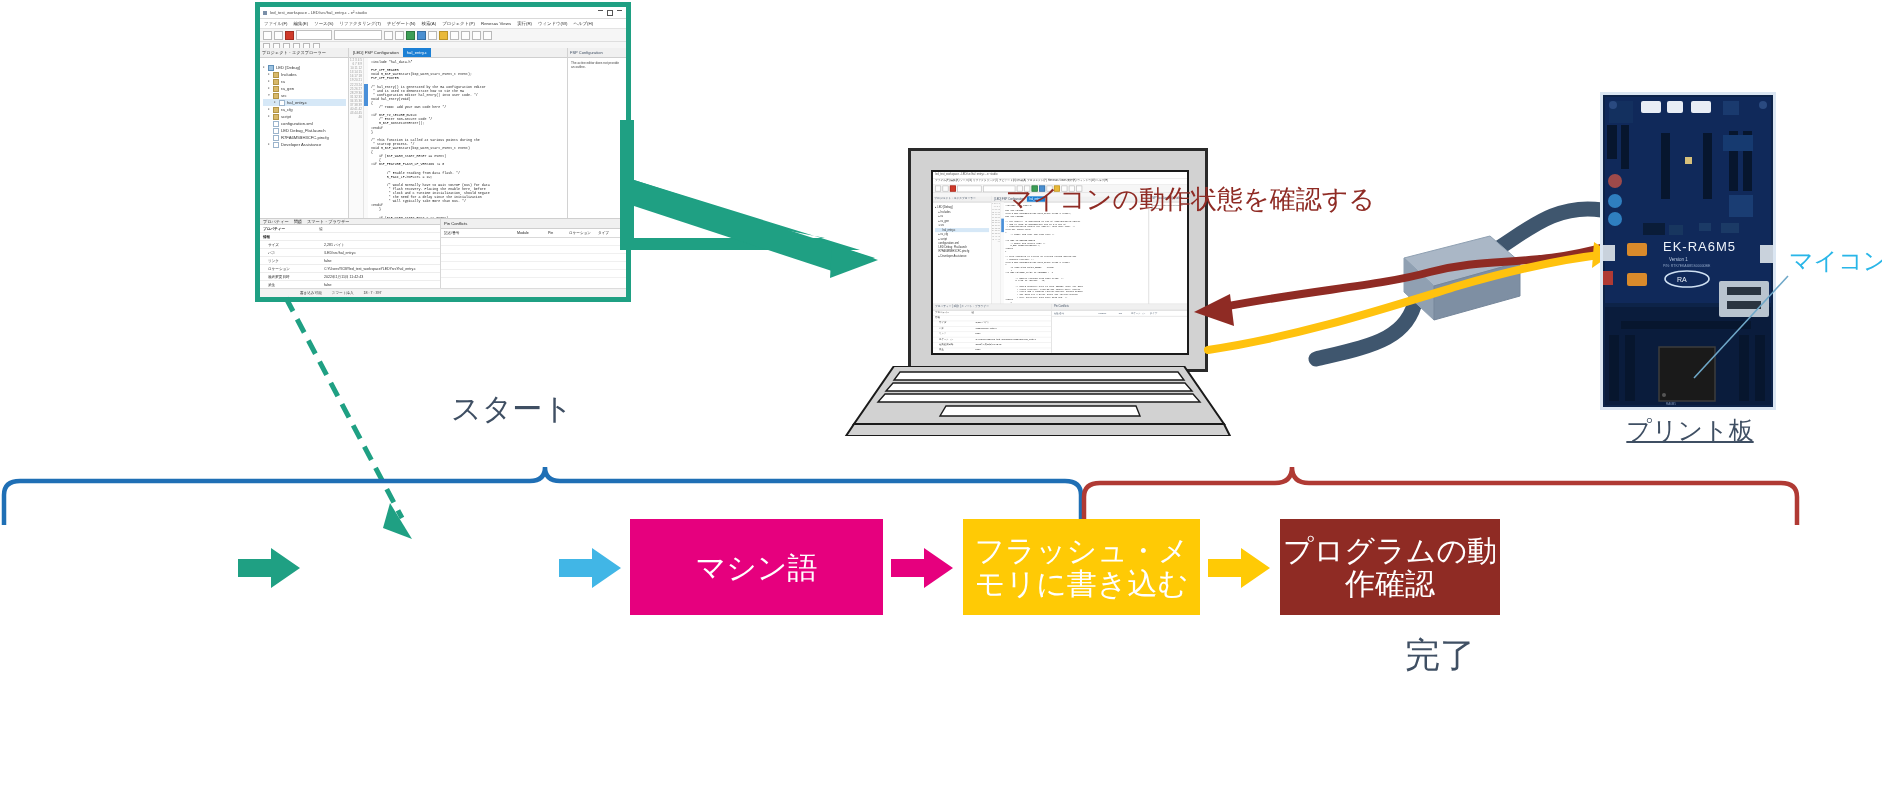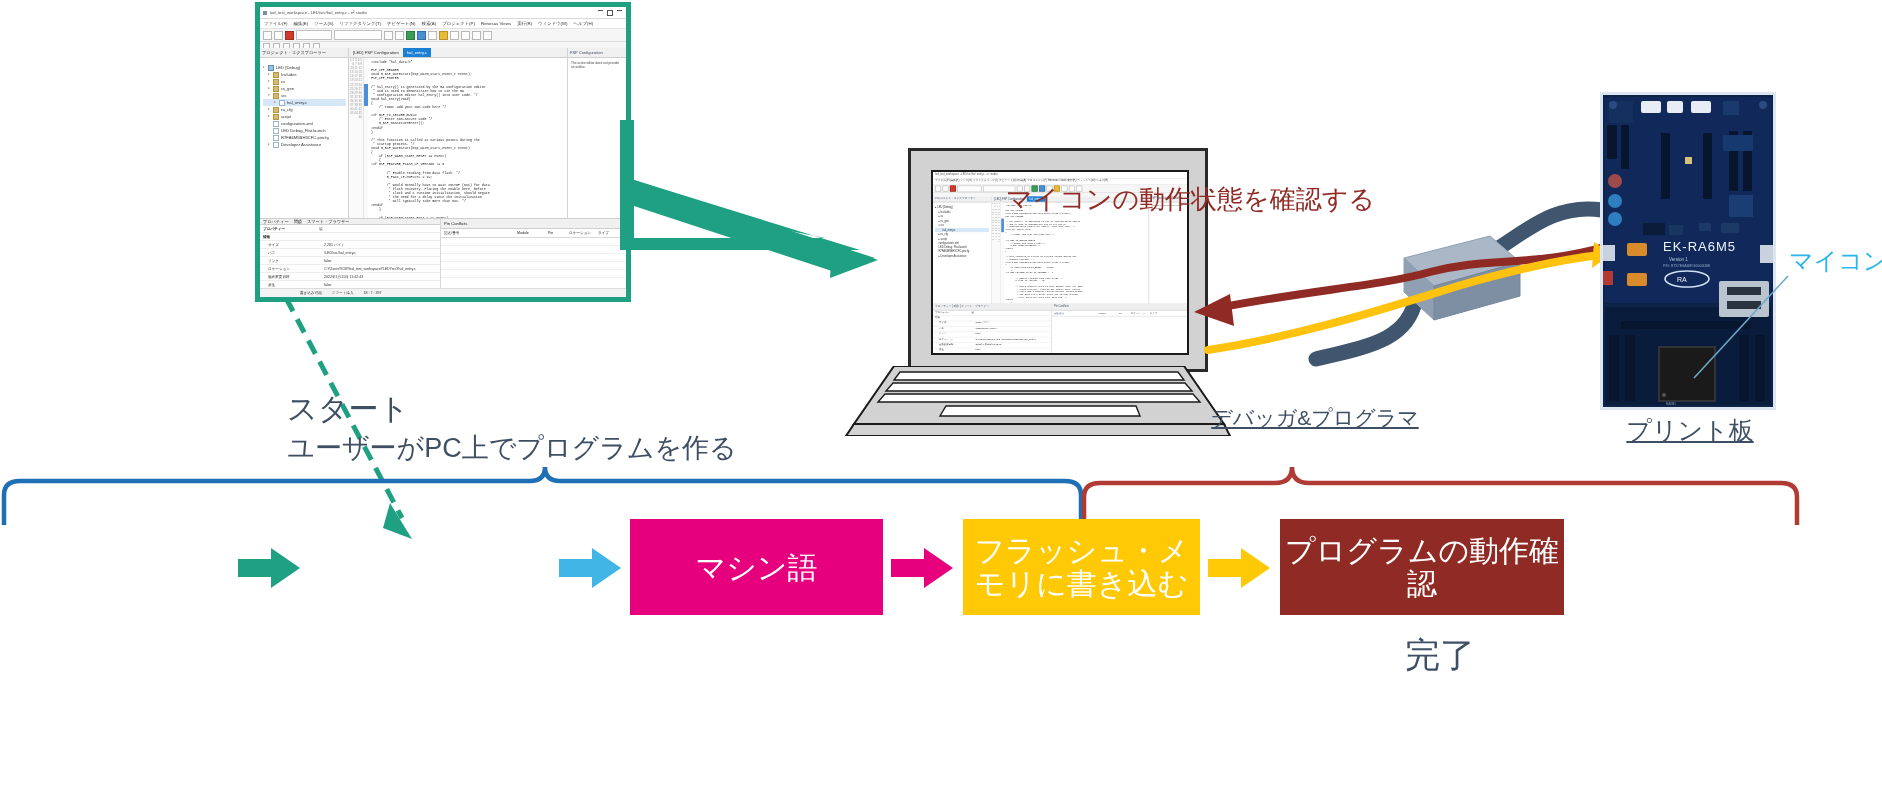--- a/index.html
+++ b/index.html
@@ -118,38 +118,38 @@
   
   #debug-svg{left:1190px;top:150px;width:420px;height:270px;}
 
   
   #board{left:1600px;top:92px;width:176px;height:318px;
          background:#0b1f3f;border:3px solid #dbe6f2;box-sizing:border-box;overflow:hidden;}
 
   
   .lbl{position:absolute;white-space:nowrap;}
   .lbl.under{text-decoration:underline;}
-  #lbl-start{left:287px;top:389px;width:450px;text-align:left;font-size:30px;color:#3f4f63;}
+  #lbl-start{left:287px;top:389px;width:450px;text-align:center;font-size:30px;color:#3f4f63;}
   #lbl-start-sub{left:287px;top:430px;width:450px;text-align:center;font-size:27px;color:#3f4f63;}
   #lbl-pasokon{left:940px;top:414px;width:240px;text-align:center;font-size:25px;color:#3f4f63;}
   #lbl-debugger{left:1170px;top:404px;width:290px;text-align:center;font-size:21px;color:#3f4f63;}
   #lbl-board{left:1598px;top:414px;width:184px;text-align:center;font-size:25px;color:#3f4f63;}
   #lbl-check{left:1006px;top:182px;font-size:26px;color:#8f2b24;}
   #lbl-write{left:1303px;top:405px;font-size:26px;color:#5b6a82;}
   #lbl-micon{left:1789px;top:245px;font-size:24px;color:#29b6e8;}
   #lbl-kanryo{left:1310px;top:632px;width:260px;text-align:center;font-size:35px;color:#3f4f63;}
 
   
   .fbox{position:absolute;display:flex;align-items:center;justify-content:center;
         text-align:center;color:#fff;line-height:1.1;}
   #fbox-0{left:9px;top:519px;width:221px;height:96px;background:#1fa083;font-size:30px;}
   #fbox-1{left:310px;top:519px;width:241px;height:96px;background:#41b6e6;font-size:30px;}
   #fbox-2{left:630px;top:519px;width:253px;height:96px;background:#e6007e;font-size:30px;}
   #fbox-3{left:963px;top:519px;width:237px;height:96px;background:#ffca05;font-size:30px;}
-  #fbox-4{left:1280px;top:519px;width:284px;height:96px;background:#8f2b24;font-size:30px;}
+  #fbox-4{left:1280px;top:519px;width:220px;height:96px;background:#8f2b24;font-size:30px;}
 
   .farrow{position:absolute;top:548px;width:62px;height:40px;}
 
   
   #brace-blue{left:0px;top:455px;width:1085px;height:72px;}
   #brace-red{left:1080px;top:455px;width:725px;height:72px;}
 </style>
 </head>
 <body>
 
@@ -778,22 +778,20 @@
       <circle cx="61" cy="300" r="2" fill="#555"></circle>
       <text x="63" y="310" fill="#7e93b3" font-family="Liberation Sans, sans-serif" font-size="3">RA6M5</text>
     </svg>
   </div>
 
   <svg class="abs" style="left:1660px;top:268px;width:180px;height:120px;">
     <line x1="128" y1="8" x2="34" y2="110" stroke="#6fa8c8" stroke-width="1.6"></line>
   </svg>
 
   <div class="lbl" id="lbl-start">スタート</div>
-  <div class="lbl" id="lbl-start-sub">ユーザーがPC上でプログラムを作る</div>
-  <div class="lbl under" id="lbl-debugger">デバッガ&amp;プログラマ</div>
   <div class="lbl under" id="lbl-board">プリント板</div>
   <div class="lbl" id="lbl-check">マイコンの動作状態を確認する</div>
   <div class="lbl" id="lbl-micon">マイコン</div>
   <div class="lbl" id="lbl-kanryo">完了</div>
 
   <svg class="abs" id="brace-blue" viewBox="0 0 1085 72">
     <path d="M 4,70 L 4,40 Q 4,26 20,26 L 530,26 Q 545,26 545,12 Q 545,26 560,26 L 1065,26 Q 1081,26 1081,40 L 1081,70" stroke="#1f6fb5" stroke-width="4.5" fill="none"></path>
   </svg>
 
   <svg class="abs" id="brace-red" viewBox="0 0 725 72">

